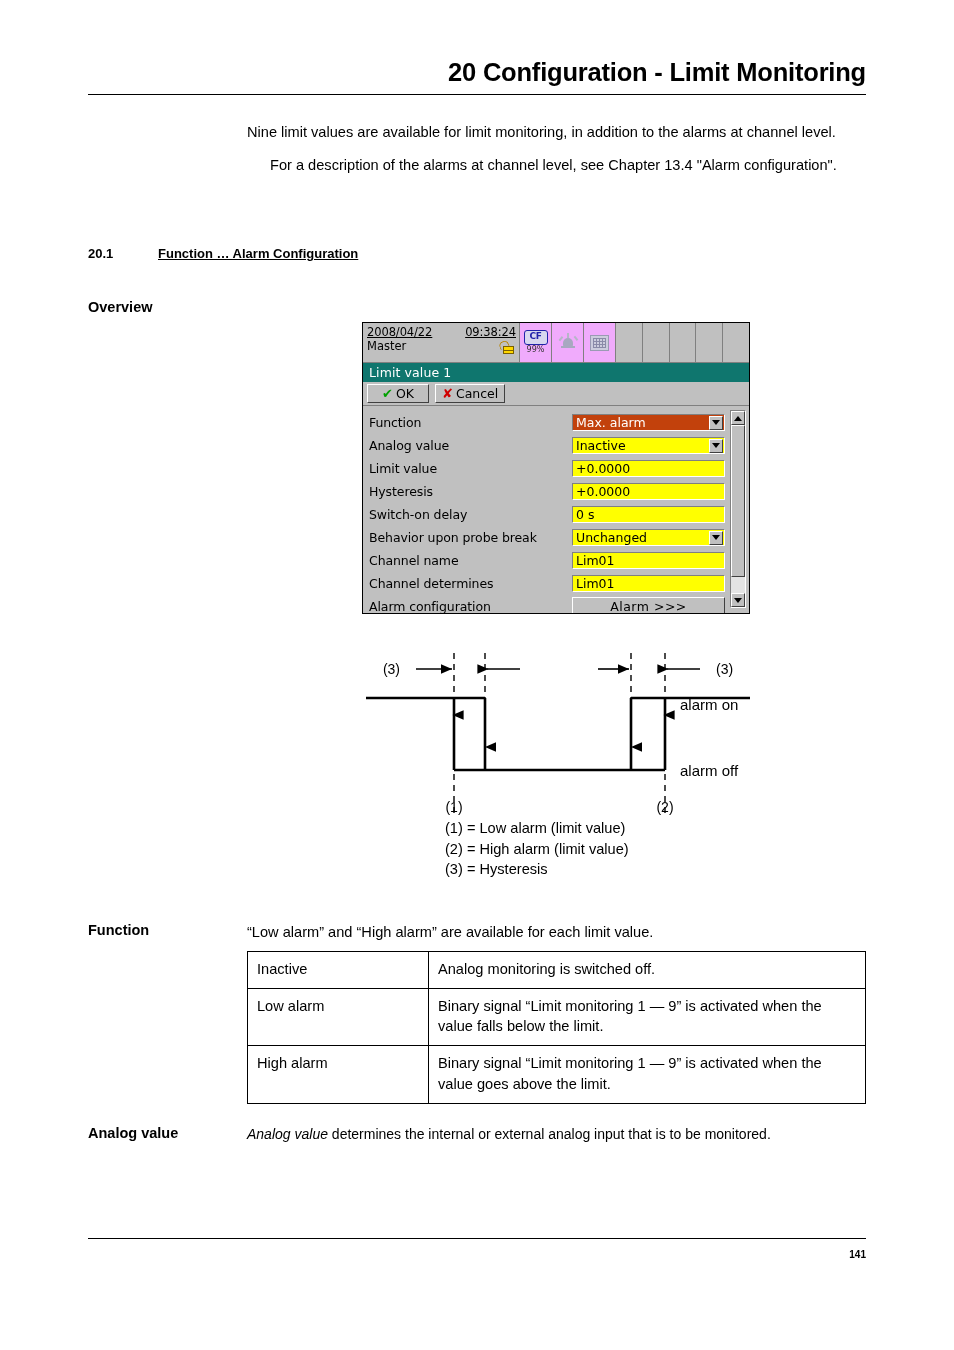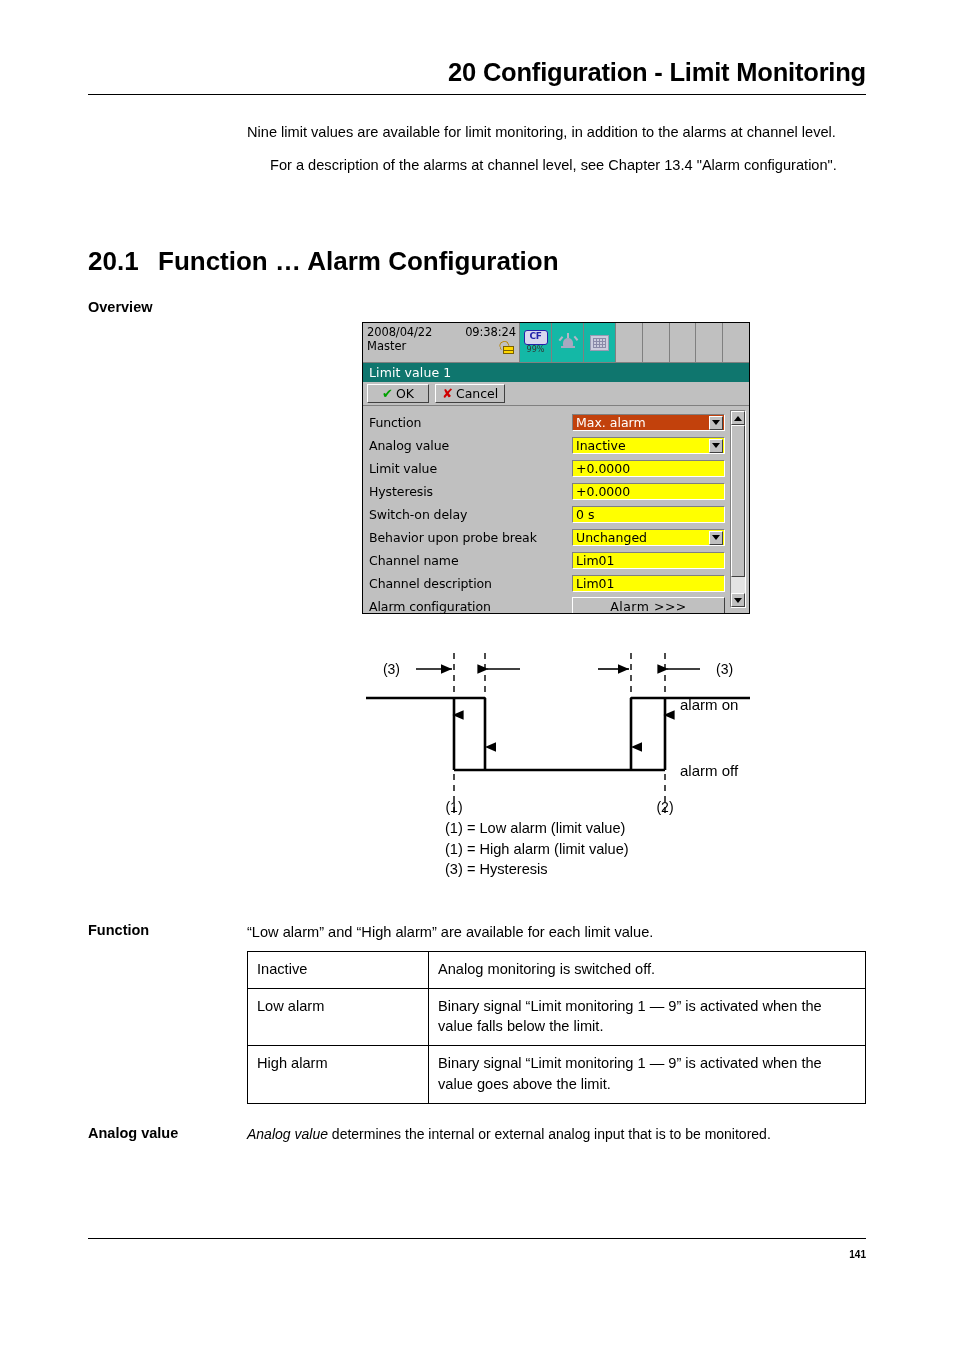--- a/index.html
+++ b/index.html
@@ -48,23 +48,24 @@
     text-align: justify;
   }
   .intro p { margin: 0 0 12px 0; }
   .intro p:last-child { margin-bottom: 0; margin-left: 23px; }
 
   
   .section-heading {
     position: absolute;
     left: 88px;
     top: 246px;
-    font-size: 26px;
+    font-size: 13px;
     font-weight: bold;
     white-space: nowrap;
+    text-decoration: underline;
   }
   .section-heading .num { display: inline-block; width: 70px; }
 
   .label-overview {
     position: absolute;
     left: 88px;
     top: 299px;
     font-size: 14.5px;
     font-weight: bold;
   }
@@ -97,20 +98,21 @@
     padding: 2px 3px 0 4px;
     box-sizing: border-box;
     border-right: 1px solid #808080;
   }
   .dev-date-row {
     display: flex;
     justify-content: space-between;
     font-size: 11.5px;
     line-height: 14px;
     letter-spacing: -0.1px;
+    text-decoration: underline;
   }
   .dev-master-row {
     display: flex;
     justify-content: space-between;
     align-items: flex-end;
     font-size: 11.5px;
     line-height: 15px;
   }
   .icon-padlock {
     width: 16px; height: 13px;
@@ -142,21 +144,21 @@
     border-top: 1px solid #7a6000;
   }
   .dev-cell {
     width: 32px;
     border-right: 1px solid #808080;
     display: flex;
     flex-direction: column;
     align-items: center;
     justify-content: center;
     box-sizing: border-box;
-    background: #14b8a6;
+    background: #f0abfc;
   }
   .cf-chip {
     width: 22px; height: 13px;
     border: 1.5px solid #2222aa;
     border-radius: 3px;
     background: #d7d7ef;
     color: #2222aa;
     font-size: 9px;
     font-weight: bold;
     line-height: 11px;
@@ -565,21 +567,21 @@
       </div>
 
       <div class="dev-row">
         <div class="dev-row-label">Channel name</div>
         <div class="dev-field">
           <span>Lim01</span>
         </div>
       </div>
 
       <div class="dev-row">
-        <div class="dev-row-label">Channel description</div>
+        <div class="dev-row-label">Channel determines</div>
         <div class="dev-field">
           <span>Lim01</span>
         </div>
       </div>
 
       <div class="dev-row">
         <div class="dev-row-label">Alarm configuration</div>
         <div class="dev-push">Alarm &gt;&gt;&gt;</div>
       </div>
 
@@ -657,21 +659,21 @@
 
   <text x="320" y="65" font-family="Liberation Sans, sans-serif" font-size="15">alarm on</text>
   <text x="320" y="131" font-family="Liberation Sans, sans-serif" font-size="15">alarm off</text>
 
   <text x="94" y="167" font-family="Liberation Sans, sans-serif" font-size="14" text-anchor="middle">(1)</text>
   <text x="305" y="167" font-family="Liberation Sans, sans-serif" font-size="14" text-anchor="middle">(2)</text>
 </svg>
 
 <div class="diagram-caption">
   <div>(1) = Low alarm (limit value)</div>
-  <div>(1) = High alarm (limit value)</div>
+  <div>(2) = High alarm (limit value)</div>
   <div>(3) = Hysteresis</div>
 </div>
 
 <div class="label-function">Function</div>
 <div class="function-intro">“Low alarm” and “High alarm” are available for each limit value.</div>
 
 <table class="func-table">
   <tbody>
     <tr>
       <td class="c1">Inactive</td>

